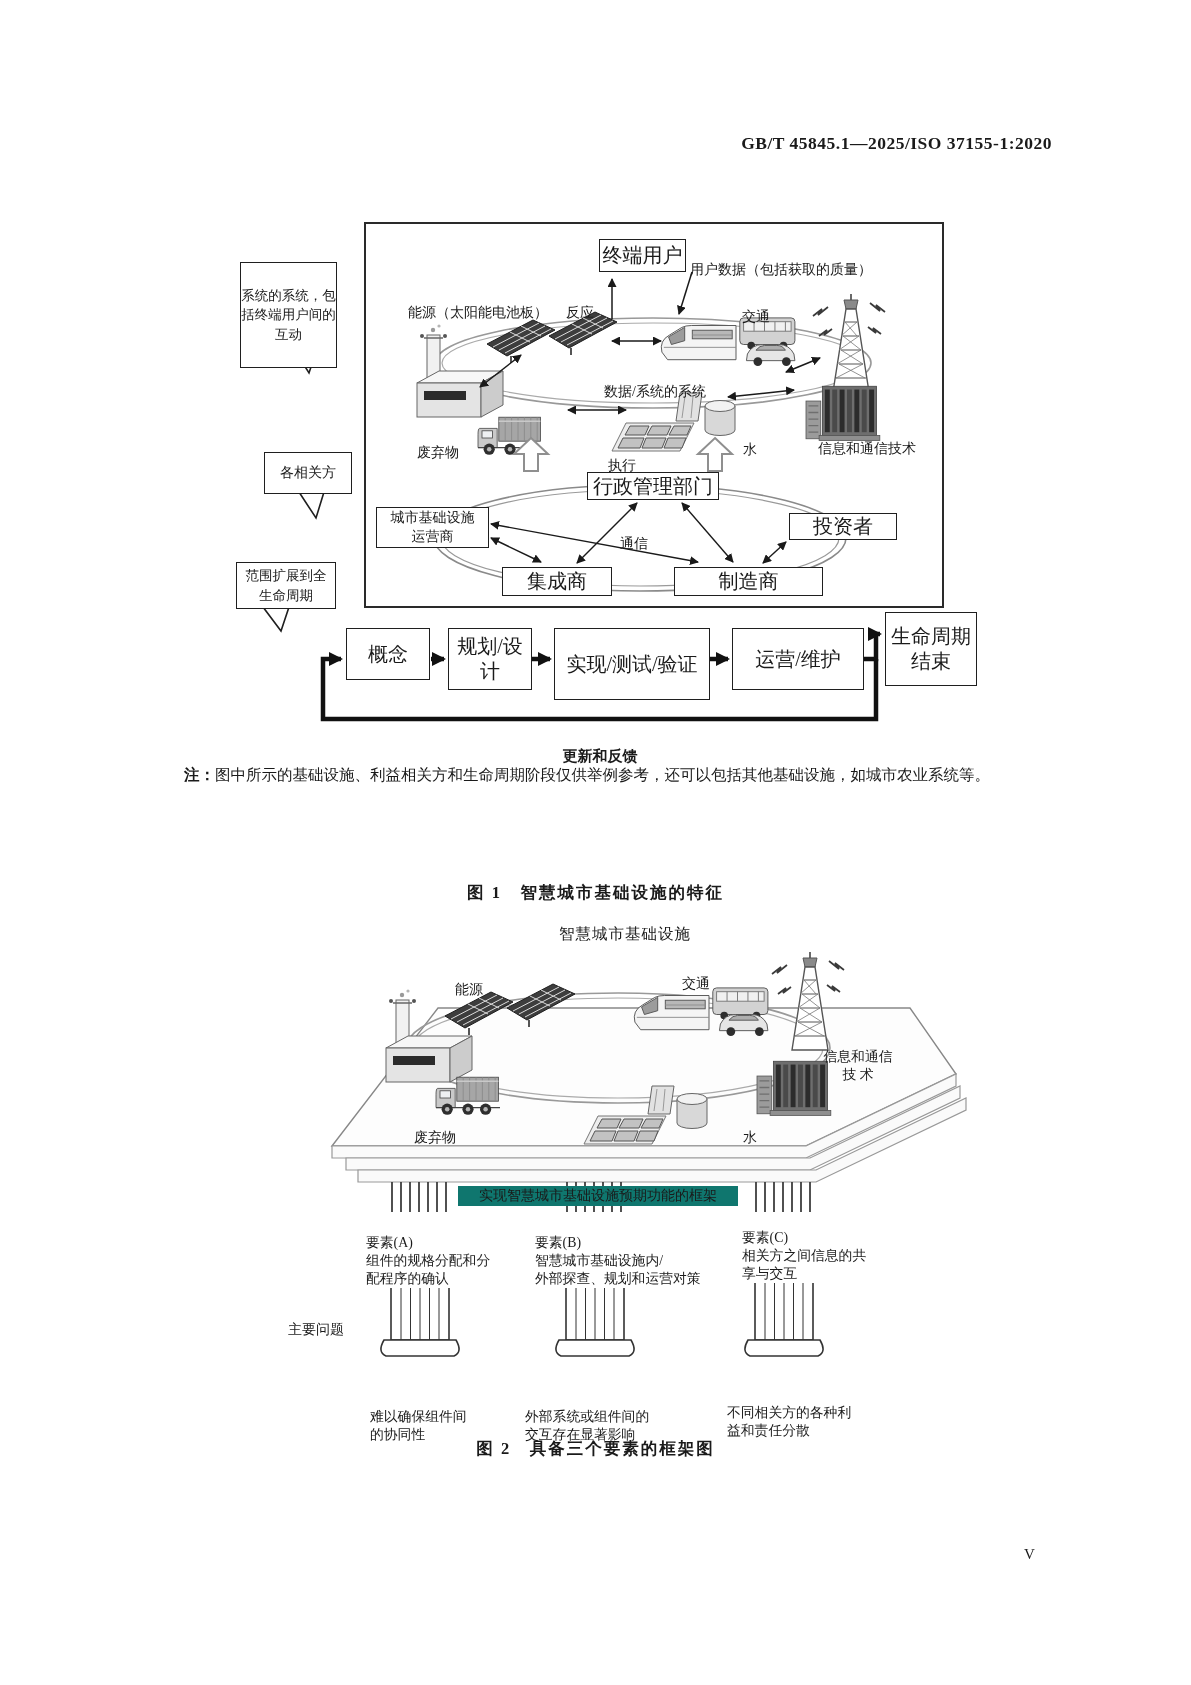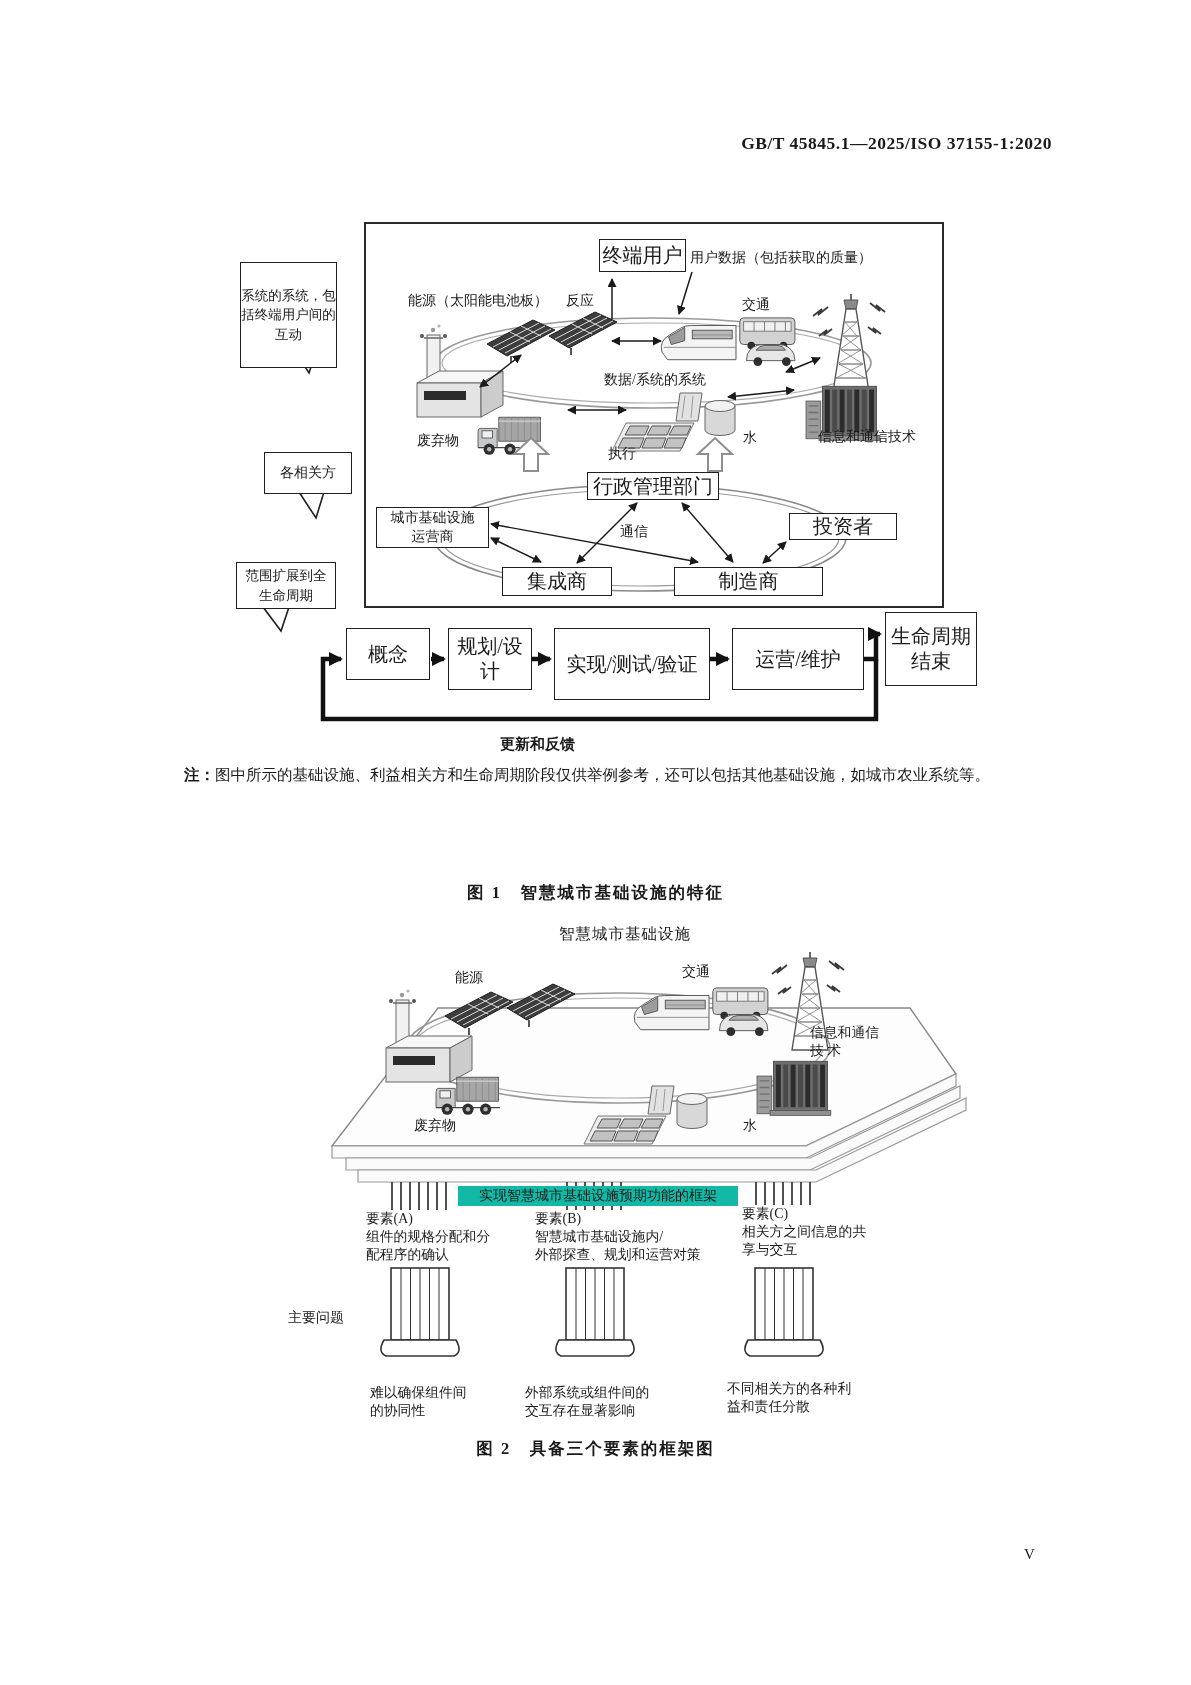--- a/index.html
+++ b/index.html
@@ -2,22 +2,22 @@
 <html><head>
 <meta charset="utf-8">
 <style>
   html,body{margin:0;padding:0;}
   body{
     width:1191px;height:1685px;position:relative;background:#ffffff;
     font-family:"Liberation Serif","DejaVu Serif",serif;color:#1a1a1a;
     overflow:hidden;
   }
   svg.layer{position:absolute;left:0;top:0;}
-  .lbl{position:absolute;font-size:14px;line-height:1.2;white-space:nowrap;}
-  .ctr{text-align:left;}
+  .lbl{position:absolute;font-size:14px;line-height:1.2;white-space:nowrap;margin-top:12px;}
+  .ctr{text-align:center;}
   .bx{
     position:absolute;border:1.6px solid #1f1f1f;background:#fff;
     display:flex;flex-direction:column;align-items:center;justify-content:center;
     text-align:center;font-size:20px;line-height:1.25;box-sizing:border-box;
   }
   .frame{position:absolute;border:2px solid #2a2a2a;background:none;box-sizing:border-box;}
   .callout{
     position:absolute;border:1.6px solid #1f1f1f;background:#fff;
     display:flex;flex-direction:column;align-items:center;justify-content:center;
     text-align:center;font-size:13.5px;line-height:1.45;box-sizing:border-box;
@@ -29,25 +29,25 @@
   .note{
     position:absolute;left:184px;top:760px;width:848px;margin:0;
     font-size:15.5px;line-height:1.9;text-indent:-36px;padding-left:36px;
   }
   .note .note-label{font-weight:bold;}
   .caption{
     position:absolute;left:0;width:1191px;text-align:center;
     font-weight:bold;font-size:16.5px;letter-spacing:2px;
   }
   .pagenum{position:absolute;left:1024px;top:1546px;font-size:15px;}
-  .wrapblock{position:absolute;font-size:13.8px;line-height:1.3;background:#fff;padding:0 2px;}
+  .wrapblock{position:absolute;font-size:13.8px;line-height:1.3;background:#fff;padding:0 2px;margin-top:24px;}
   .wrapblock div{white-space:nowrap;}
   .framework-lbl{
     position:absolute;left:458px;top:1186px;width:280px;text-align:center;
-    font-size:14px;background:#14b8a6;padding:1px 0;
+    font-size:14px;background:#0f766e;padding:1px 0;
   }
   .fig2-title{position:absolute;left:450px;top:924px;width:350px;text-align:center;font-size:15.5px;letter-spacing:1px;}
 </style>
 </head>
 <body>
 
 <svg class="layer" width="1191" height="1685" viewBox="0 0 1191 1685">
   <defs>
     <marker id="ah" markerUnits="userSpaceOnUse" markerWidth="9" markerHeight="9" viewBox="0 0 9 9" refX="8" refY="4.5" orient="auto-start-reverse">
       <path d="M0,0 L9,4.5 L0,9 Z" fill="#1a1a1a"></path>

